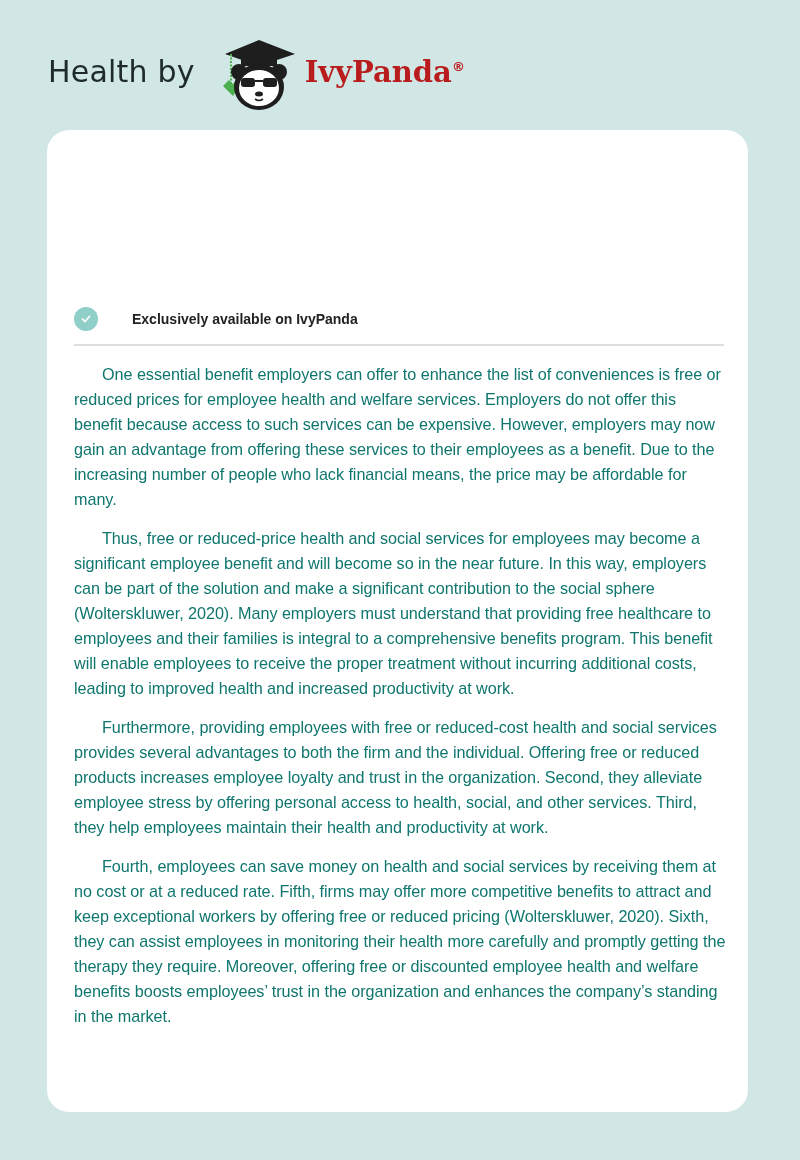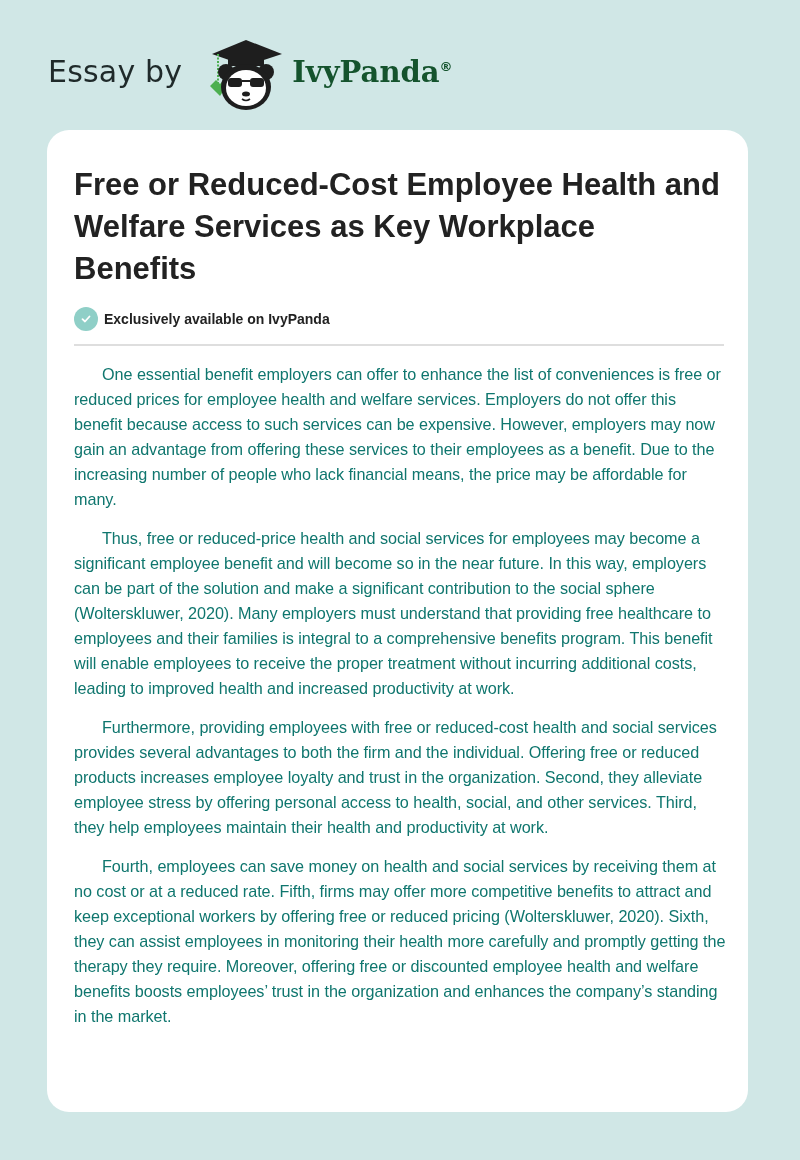--- a/index.html
+++ b/index.html
@@ -22,21 +22,21 @@
     color: #1f2a2a;
     letter-spacing: 0.2px;
     margin-right: 18px;
     margin-top: -6px;
   }
   .brand-logo { width: 86px; height: 80px; margin-right: 6px; }
   .brand-name {
     font-family: "DejaVu Serif", serif;
     font-weight: bold;
     font-size: 29px;
-    color: #14532d;
+    color: #b91c1c;
     margin-top: -4px;
   }
   .brand-reg { font-size: 13px; vertical-align: super; font-family: "DejaVu Sans", sans-serif; font-weight: bold; }
 
   .card {
     position: absolute;
     left: 47px; top: 130px;
     width: 701px; height: 982px;
     background: #ffffff;
     border-radius: 22px;
@@ -47,21 +47,21 @@
     width: 650px;
     font-family: "Liberation Sans", sans-serif;
     font-weight: bold;
     font-size: 31px;
     line-height: 42px;
     color: #222222;
   }
   .badge {
     position: absolute;
     left: 27px; top: 177px;
-    display: flex; align-items: center;
+    display: flex; align-items: center; gap: 28px;
   }
   .check-circle {
     width: 24px; height: 24px;
     border-radius: 50%;
     background: #8fcfc7;
     display: flex; align-items: center; justify-content: center;
     margin-right: 6px;
   }
   .badge-text {
     font-weight: bold;
@@ -85,21 +85,21 @@
     color: #0f766e;
     text-indent: 28px;
     margin-bottom: 14px;
     letter-spacing: -0.05px;
   }
 </style>
 </head>
 <body>
 
 <div class="brand">
-  <span class="brand-prefix">Essay by</span>
+  <span class="brand-prefix">Health by</span>
   <svg class="brand-logo" viewBox="0 0 86 80">
 
     <polygon points="12,20 46,6 82,20 46,32" fill="#1e1e1e"></polygon>
     <rect x="28" y="22" width="36" height="10" fill="#1e1e1e"></rect>
 
     <line x1="18" y1="20" x2="18" y2="50" stroke="#4caf50" stroke-width="2" stroke-dasharray="2,1.5"></line>
     <path d="M10,52 l6,-6 l4,4 l4,-4 l4,6 l-4,4 l-4,6 l-4,-4 z" fill="#4caf50"></path>
 
     <circle cx="26" cy="38" r="8" fill="#1e1e1e"></circle>
     <circle cx="66" cy="38" r="8" fill="#1e1e1e"></circle>
@@ -110,21 +110,20 @@
     <rect x="50" y="44" width="14" height="9" rx="3" fill="#1e1e1e"></rect>
     <line x1="42" y1="47" x2="50" y2="47" stroke="#1e1e1e" stroke-width="2"></line>
 
     <ellipse cx="46" cy="60" rx="4" ry="2.5" fill="#1e1e1e"></ellipse>
     <path d="M42,65 Q46,68 50,65" stroke="#1e1e1e" stroke-width="1.6" fill="none"></path>
   </svg>
   <span class="brand-name"><span>IvyPanda</span><span class="brand-reg">®</span></span>
 </div>
 
 <main class="card">
-  <h1 class="title">Free or Reduced-Cost Employee Health and Welfare Services as Key Workplace Benefits</h1>
 
   <div class="badge">
     <span class="check-circle">
       <svg width="12" height="12" viewBox="0 0 12 12">
           <path d="M2.5,6.2 L5,8.5 L9.5,3.5" stroke="#ffffff" stroke-width="1.8" fill="none" stroke-linecap="round" stroke-linejoin="round"></path>
         </svg>
     </span>
     <span class="badge-text">Exclusively available on IvyPanda</span>
   </div>
 

